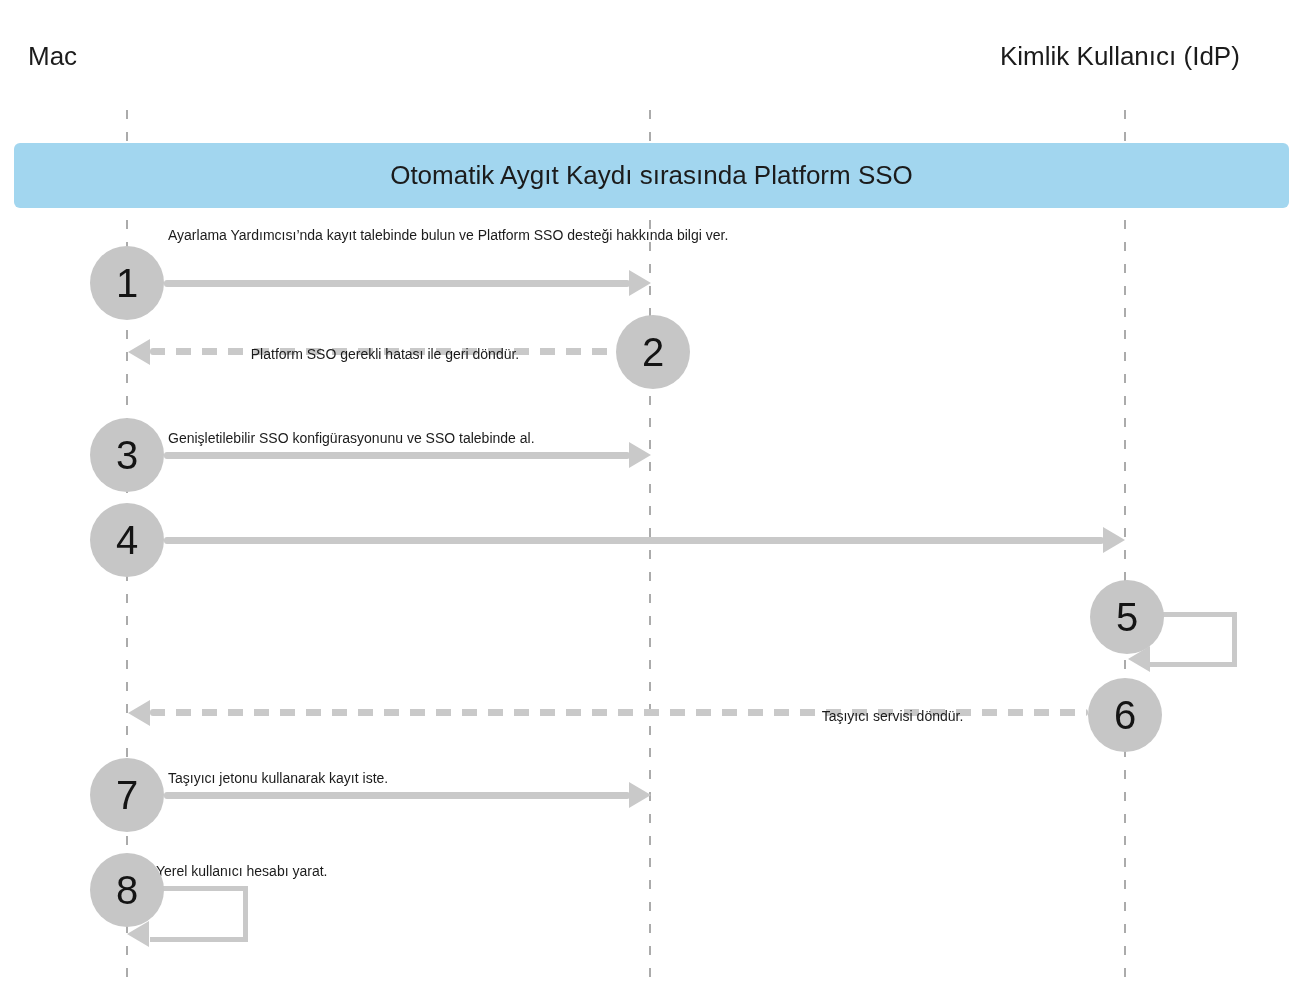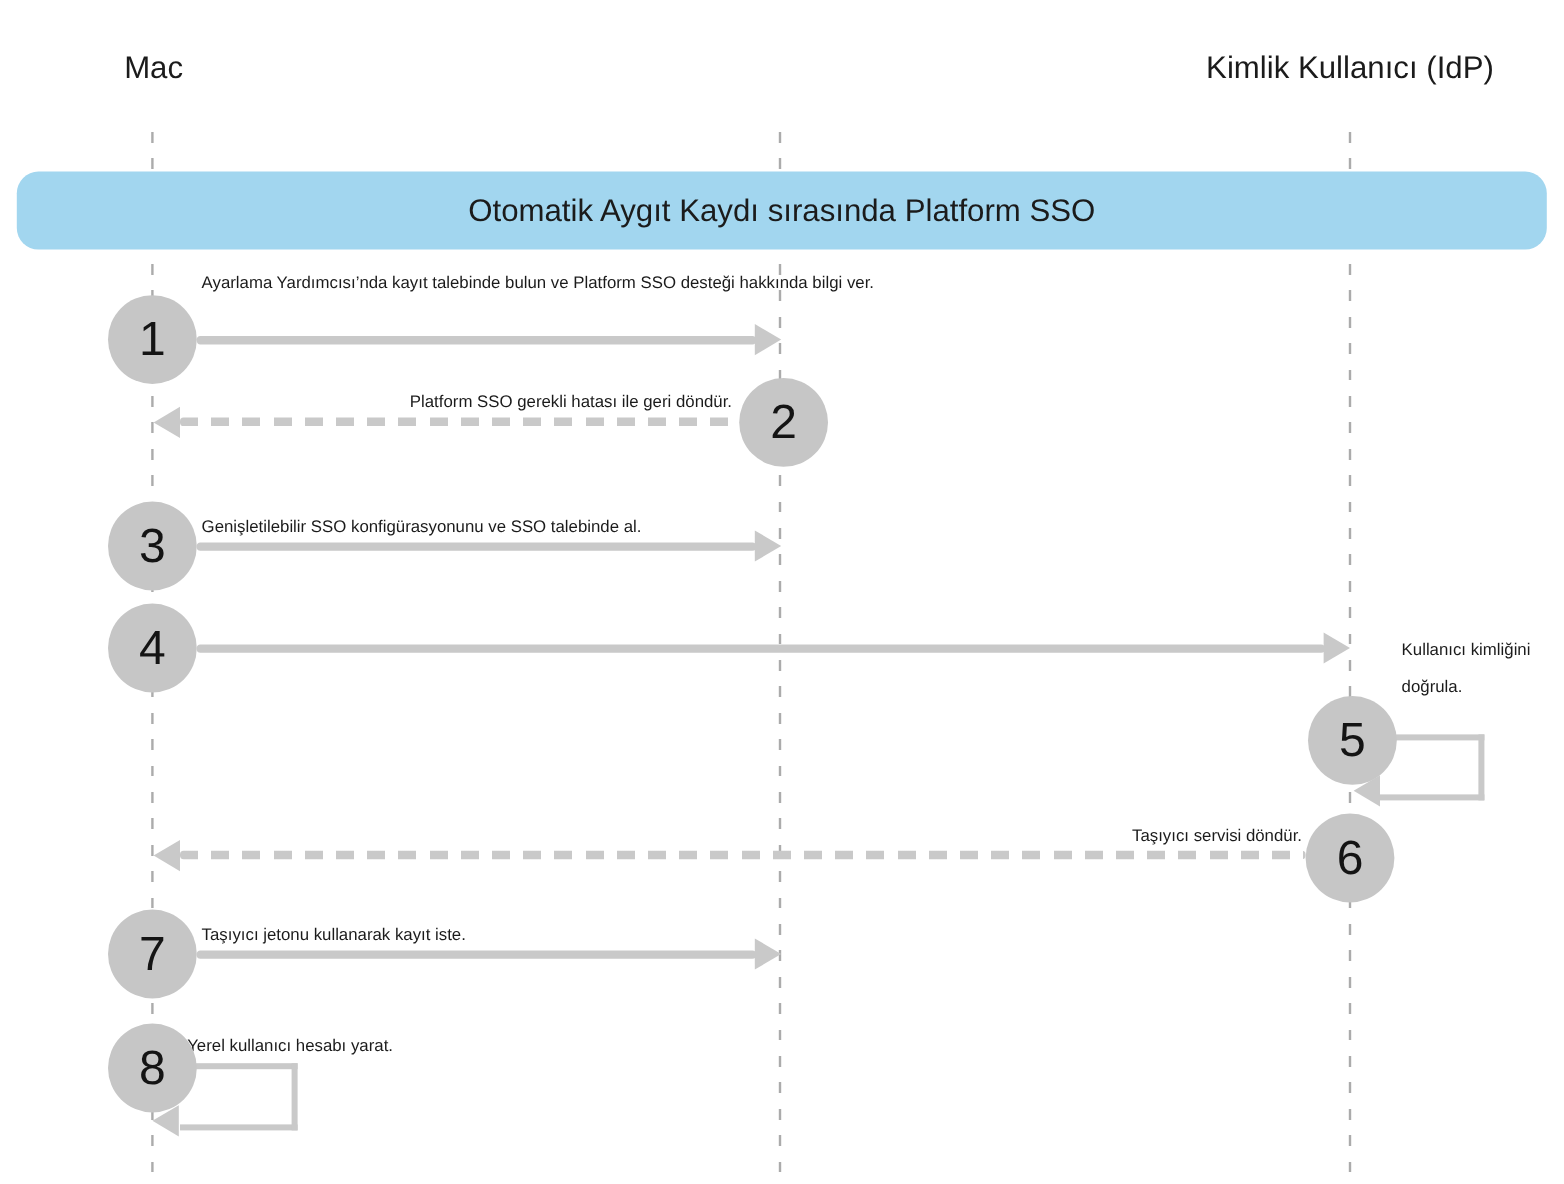--- a/index.html
+++ b/index.html
@@ -1,35 +1,35 @@
 <!DOCTYPE html>
 <html style="--banner: #a2d6ef; --circle: #c6c6c6; --arrow: #c9c9c9; --lifeline: #ababab; --text: #1b1b1b;"><head>
 <meta charset="utf-8">
 <style>
   html,body { margin:0; padding:0; background:#ffffff; }
   body { font-family:"Liberation Sans", sans-serif; color:var(--text,#1b1b1b); }
   .diagram { position:relative; width:1303px; height:987px; background:#fff; overflow:hidden; }
 
-  .lane-label { position:absolute; text-align:center; font-size:26px; line-height:31px;
+  .lane-label { position:absolute; font-size:26px; line-height:31px;
                 white-space:pre-line; color:var(--text,#1b1b1b); }
 
   .lifeline { position:absolute; top:110px; height:867px; width:2px;
               background:repeating-linear-gradient(180deg, var(--lifeline,#ababab) 0 9px, transparent 9px 22px); }
 
   .banner { position:absolute; left:14px; top:143px; width:1275px; height:65px;
-            background:var(--banner,#a2d6ef); border-radius:18px;
+            background:var(--banner,#a2d6ef); border-radius:6px;
             display:flex; align-items:center; justify-content:center;
             font-size:26px; color:var(--text,#1b1b1b); }
 
   .badge { position:absolute; width:74px; height:74px; border-radius:50%;
            background:var(--circle,#c6c6c6); display:flex; align-items:center; justify-content:center;
            font-size:40px; color:#141414; z-index:3; }
 
   .msg { position:absolute; font-size:14px; line-height:27px; color:var(--text,#1b1b1b); z-index:2; }
-  .msg.right { text-align:right; }
+  .msg.right { text-align:center;margin-top:20px; }
   .msg.nowrap { white-space:nowrap; }
 
   .sline { position:absolute; height:7px; background:var(--arrow,#c9c9c9); border-radius:3px; z-index:1; }
   .dline { position:absolute; height:7px; z-index:1;
            background:repeating-linear-gradient(90deg, var(--arrow,#c9c9c9) 0 15px, transparent 15px 26px);
            border-radius:3px; }
   .head-r { position:absolute; width:0; height:0; z-index:1;
             border-top:13px solid transparent; border-bottom:13px solid transparent;
             border-left:22px solid var(--arrow,#c9c9c9); }
   .head-l { position:absolute; width:0; height:0; z-index:1;
@@ -73,21 +73,20 @@
   <div class="badge" style="left:90px; top:418px;">
     <span>3</span>
   </div>
 
   <div class="sline" style="left:164px; top:537px; width:940px;"></div>
   <div class="head-r" style="left:1103px; top:527px;"></div>
   <div class="badge" style="left:90px; top:503px;">
     <span>4</span>
   </div>
 
-  <div class="msg" style="left:1168px; top:526px; width:130px; line-height:31px;">Kullanıcı kimliğini doğrula.</div>
   <div class="loop" style="left:1150px; top:612px; width:82px; height:45px;"></div>
   <div class="head-l" style="left:1128px; top:646px;"></div>
   <div class="badge" style="left:1090px; top:580px;">
     <span>5</span>
   </div>
 
   <div class="msg right nowrap" style="left:700px; top:683px; width:385px;">Taşıyıcı servisi döndür.</div>
   <div class="dline" style="left:150px; top:709px; width:938px;"></div>
   <div class="head-l" style="left:128px; top:700px;"></div>
   <div class="badge" style="left:1088px; top:678px;">

